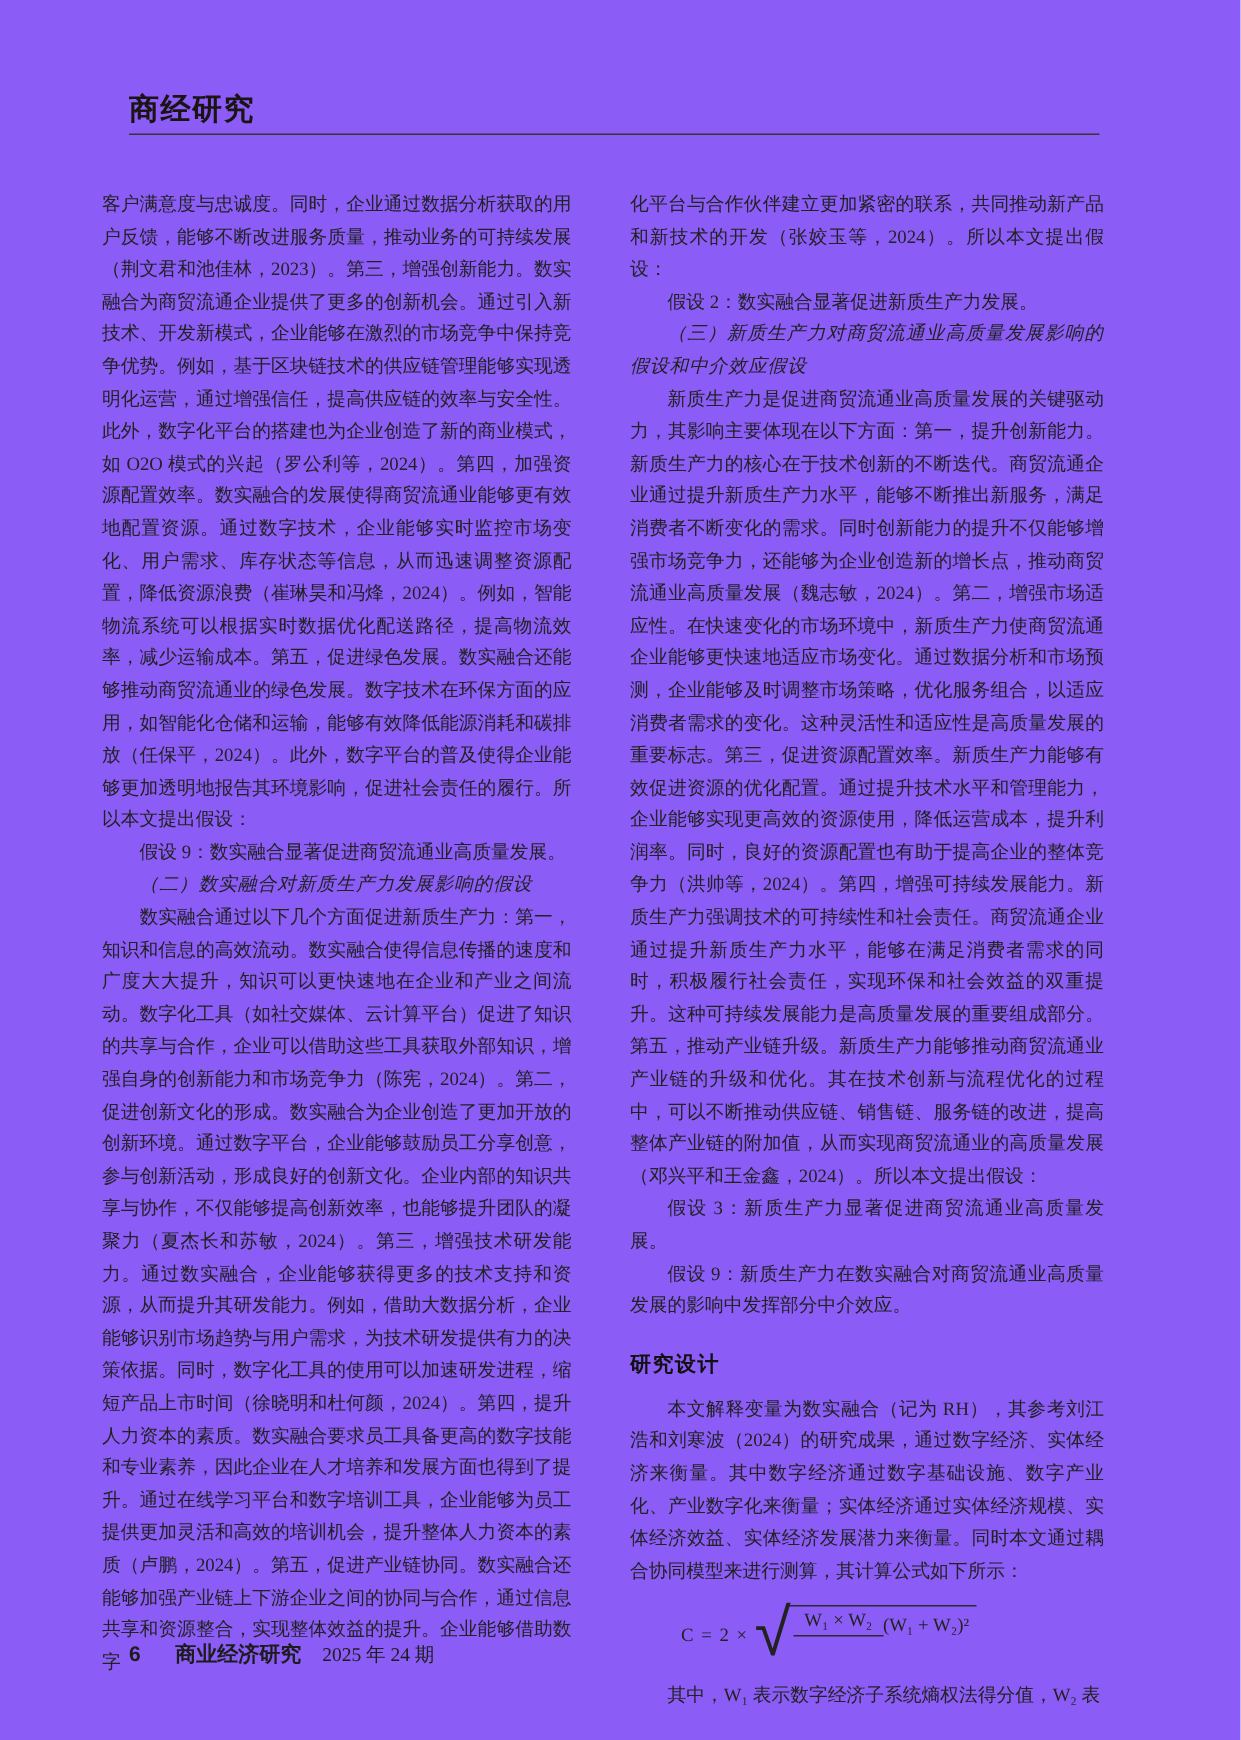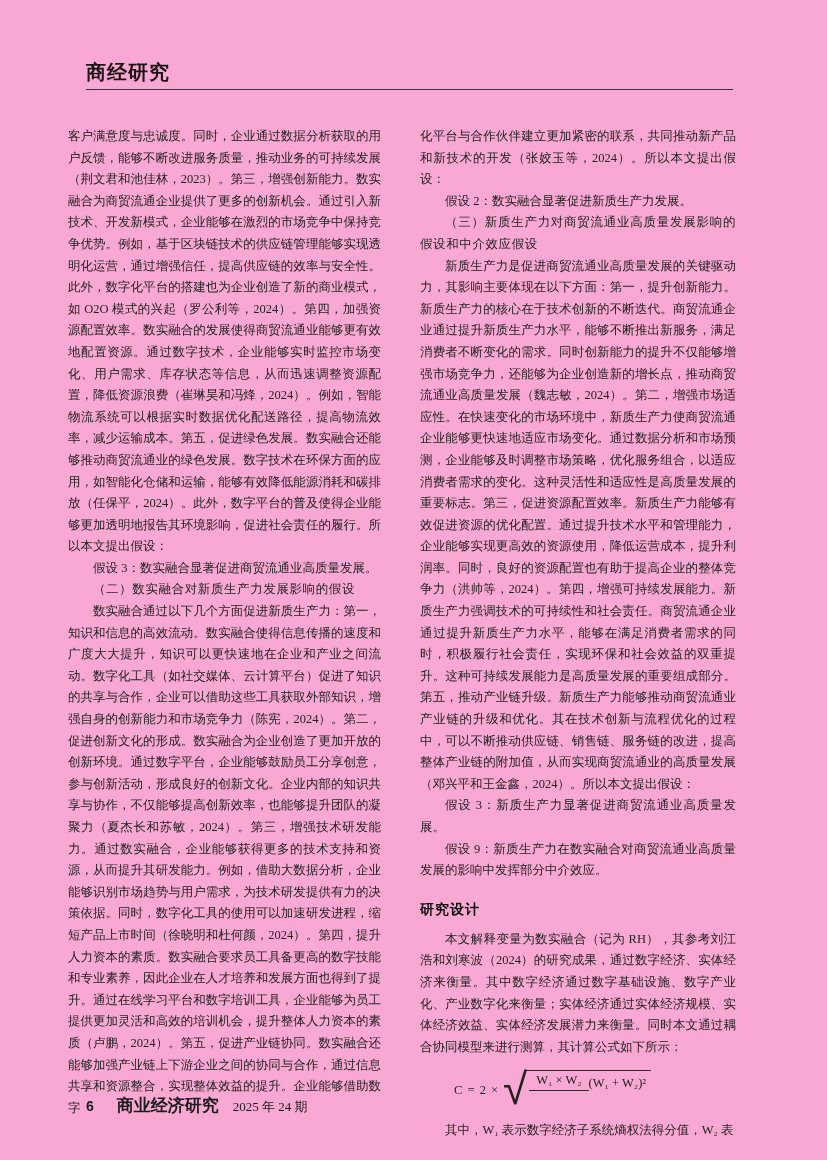--- a/index.html
+++ b/index.html
@@ -1,19 +1,19 @@
 <!DOCTYPE html>
 <html><head>
 <meta charset="utf-8">
 <style>
   html,body{margin:0;padding:0;background:#ffffff;}
   .page{
     position:relative;
     width:827px;height:1160px;
-    background:#f9a8d4;
+    background:#8b5cf6;
     overflow:hidden;
     color:#1f1f1f;
     font-family:"Liberation Serif","DejaVu Serif",serif;
   }
   
   .header-title{
     position:absolute;left:86px;top:59px;
     font-family:"Liberation Sans","DejaVu Sans",sans-serif;
     font-weight:bold;font-size:20px;letter-spacing:1px;color:#1a1412;
   }
@@ -29,20 +29,21 @@
     color:#222222;
   }
   .col-left{left:68px;}
   .col-right{left:420px;width:316px;}
   .col p{margin:0;padding:0;}
   .p-cont{text-indent:0;}
   .p-indent{text-indent:2em;}
   .p-hyp{text-indent:2em;}
   .p-sub{
     text-indent:2em;
+    font-style:italic;
     letter-spacing:0.6px;
   }
   .section-heading{
     font-family:"Liberation Sans","DejaVu Sans",sans-serif;
     font-weight:bold;font-style:normal;
     font-size:14px;line-height:24px;letter-spacing:1px;
     color:#111111;
     margin:15px 0 8px 0 !important;
     text-indent:0;text-align:left;
   }
@@ -77,36 +78,36 @@
     position:absolute;left:86px;top:1094px;
     display:flex;align-items:baseline;
     font-size:12.5px;color:#1c1c1c;
   }
   .footer .page-num{
     font-family:"Liberation Sans","DejaVu Sans",sans-serif;
     font-weight:bold;font-size:14px;
   }
   .footer .journal{
     font-family:Liberation Mono, monospace;
-    font-weight:bold;font-size:17px;
+    font-weight:bold;font-size:14px;
     margin-left:23px;
   }
   .footer .issue{margin-left:14px;font-size:13px;}
 </style>
 </head>
 <body>
 
 <div class="page">
 
   <div class="header-title">商经研究</div>
   <div class="header-rule"></div>
 
   <section class="col col-left">
     <p class="p-cont">客户满意度与忠诚度。同时，企业通过数据分析获取的用户反馈，能够不断改进服务质量，推动业务的可持续发展（荆文君和池佳林，2023）。第三，增强创新能力。数实融合为商贸流通企业提供了更多的创新机会。通过引入新技术、开发新模式，企业能够在激烈的市场竞争中保持竞争优势。例如，基于区块链技术的供应链管理能够实现透明化运营，通过增强信任，提高供应链的效率与安全性。此外，数字化平台的搭建也为企业创造了新的商业模式，如 O2O 模式的兴起（罗公利等，2024）。第四，加强资源配置效率。数实融合的发展使得商贸流通业能够更有效地配置资源。通过数字技术，企业能够实时监控市场变化、用户需求、库存状态等信息，从而迅速调整资源配置，降低资源浪费（崔琳昊和冯烽，2024）。例如，智能物流系统可以根据实时数据优化配送路径，提高物流效率，减少运输成本。第五，促进绿色发展。数实融合还能够推动商贸流通业的绿色发展。数字技术在环保方面的应用，如智能化仓储和运输，能够有效降低能源消耗和碳排放（任保平，2024）。此外，数字平台的普及使得企业能够更加透明地报告其环境影响，促进社会责任的履行。所以本文提出假设：</p>
-    <p class="p-hyp">假设 3：数实融合显著促进商贸流通业高质量发展。</p>
+    <p class="p-hyp">假设 9：数实融合显著促进商贸流通业高质量发展。</p>
     <p class="p-sub">（二）数实融合对新质生产力发展影响的假设</p>
     <p class="p-indent">数实融合通过以下几个方面促进新质生产力：第一，知识和信息的高效流动。数实融合使得信息传播的速度和广度大大提升，知识可以更快速地在企业和产业之间流动。数字化工具（如社交媒体、云计算平台）促进了知识的共享与合作，企业可以借助这些工具获取外部知识，增强自身的创新能力和市场竞争力（陈宪，2024）。第二，促进创新文化的形成。数实融合为企业创造了更加开放的创新环境。通过数字平台，企业能够鼓励员工分享创意，参与创新活动，形成良好的创新文化。企业内部的知识共享与协作，不仅能够提高创新效率，也能够提升团队的凝聚力（夏杰长和苏敏，2024）。第三，增强技术研发能力。通过数实融合，企业能够获得更多的技术支持和资源，从而提升其研发能力。例如，借助大数据分析，企业能够识别市场趋势与用户需求，为技术研发提供有力的决策依据。同时，数字化工具的使用可以加速研发进程，缩短产品上市时间（徐晓明和杜何颜，2024）。第四，提升人力资本的素质。数实融合要求员工具备更高的数字技能和专业素养，因此企业在人才培养和发展方面也得到了提升。通过在线学习平台和数字培训工具，企业能够为员工提供更加灵活和高效的培训机会，提升整体人力资本的素质（卢鹏，2024）。第五，促进产业链协同。数实融合还能够加强产业链上下游企业之间的协同与合作，通过信息共享和资源整合，实现整体效益的提升。企业能够借助数字</p>
   </section>
 
   <section class="col col-right">
     <p class="p-cont">化平台与合作伙伴建立更加紧密的联系，共同推动新产品和新技术的开发（张姣玉等，2024）。所以本文提出假设：</p>
     <p class="p-hyp">假设 2：数实融合显著促进新质生产力发展。</p>
     <p class="p-sub">（三）新质生产力对商贸流通业高质量发展影响的假设和中介效应假设</p>
     <p class="p-indent">新质生产力是促进商贸流通业高质量发展的关键驱动力，其影响主要体现在以下方面：第一，提升创新能力。新质生产力的核心在于技术创新的不断迭代。商贸流通企业通过提升新质生产力水平，能够不断推出新服务，满足消费者不断变化的需求。同时创新能力的提升不仅能够增强市场竞争力，还能够为企业创造新的增长点，推动商贸流通业高质量发展（魏志敏，2024）。第二，增强市场适应性。在快速变化的市场环境中，新质生产力使商贸流通企业能够更快速地适应市场变化。通过数据分析和市场预测，企业能够及时调整市场策略，优化服务组合，以适应消费者需求的变化。这种灵活性和适应性是高质量发展的重要标志。第三，促进资源配置效率。新质生产力能够有效促进资源的优化配置。通过提升技术水平和管理能力，企业能够实现更高效的资源使用，降低运营成本，提升利润率。同时，良好的资源配置也有助于提高企业的整体竞争力（洪帅等，2024）。第四，增强可持续发展能力。新质生产力强调技术的可持续性和社会责任。商贸流通企业通过提升新质生产力水平，能够在满足消费者需求的同时，积极履行社会责任，实现环保和社会效益的双重提升。这种可持续发展能力是高质量发展的重要组成部分。第五，推动产业链升级。新质生产力能够推动商贸流通业产业链的升级和优化。其在技术创新与流程优化的过程中，可以不断推动供应链、销售链、服务链的改进，提高整体产业链的附加值，从而实现商贸流通业的高质量发展（邓兴平和王金鑫，2024）。所以本文提出假设：</p>
     <p class="p-hyp">假设 3：新质生产力显著促进商贸流通业高质量发展。</p>

